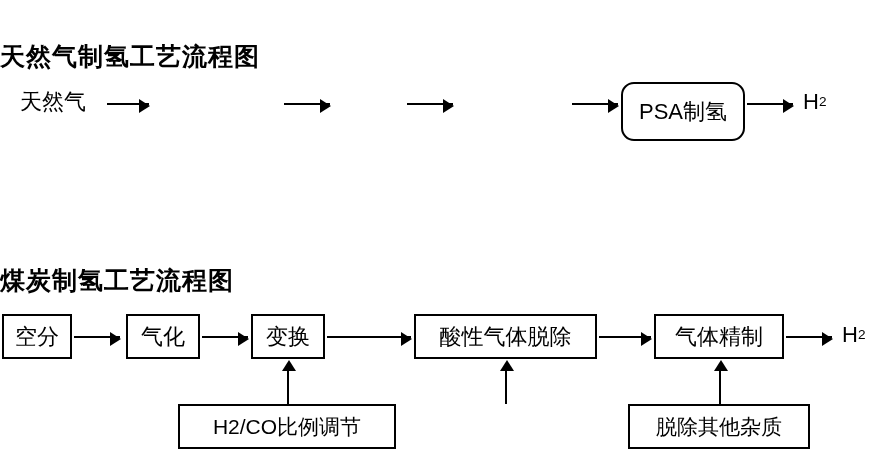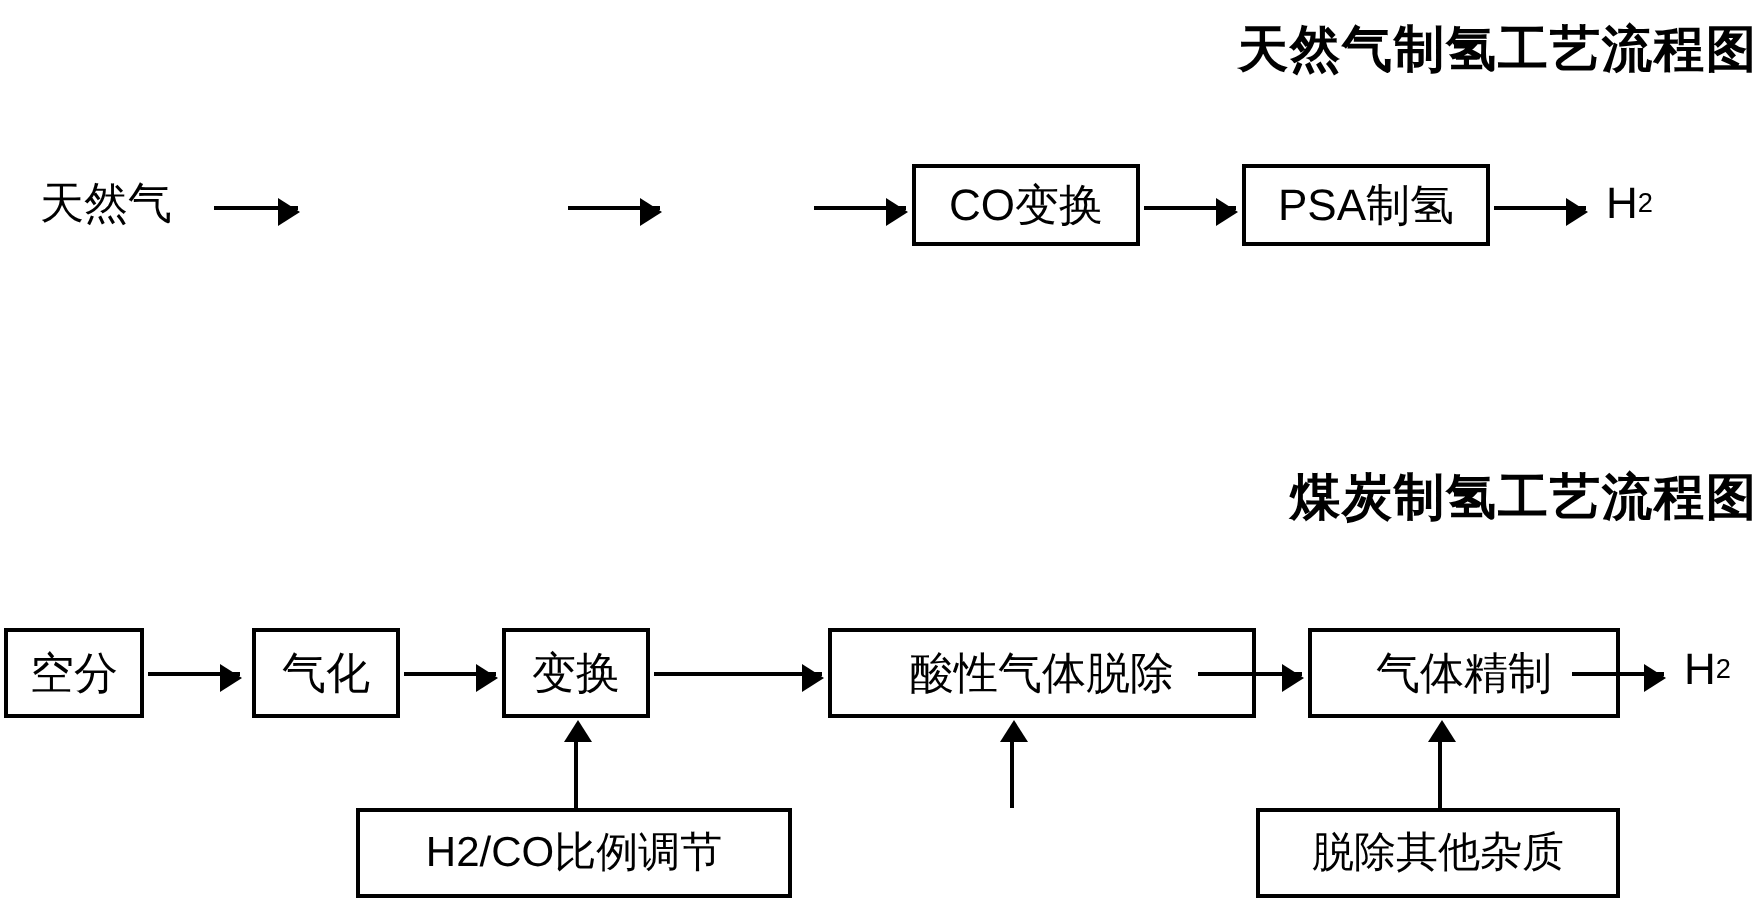--- a/index.html
+++ b/index.html
@@ -15,26 +15,27 @@
     position: relative;
     width: 879px;
     height: 454px;
     background: #ffffff;
     overflow: hidden;
   }
 
   .title {
     position: absolute;
     width: 100%;
-    text-align: right;
+    text-align: left;
     font-size: 25px;
     font-weight: bold;
     letter-spacing: 1px;
     color: #000000;
     white-space: nowrap;
+    margin-top: 32px;
   }
   #title-1 { top: 8px; left: 0; }
   #title-2 { top: 232px; left: 0; }
 
   .box {
     position: absolute;
     box-sizing: border-box;
     border: 2.5px solid #000000;
     background: #ffffff;
     display: flex;
@@ -109,25 +110,24 @@
   <div class="plain-label" id="d1-input" style="left:20px; top:91px;">天然气</div>
 
   <div class="arrow-h" style="left:107px; top:103px; width:42px;"></div>
 
 
   <div class="arrow-h" style="left:284px; top:103px; width:46px;"></div>
 
 
   <div class="arrow-h" style="left:407px; top:103px; width:46px;"></div>
 
-  <div class="box" style="left:456px; top:82px; width:114px; height:41px;">CO变换</div>
 
   <div class="arrow-h" style="left:572px; top:103px; width:46px;"></div>
 
-  <div class="box" style="left:621px; top:82px; width:124px; height:41px;">PSA制氢</div>
+  <div class="box" style="left:621px; top:82px; width:124px; height:59px;border-radius:13px;">PSA制氢</div>
 
   <div class="arrow-h" style="left:747px; top:103px; width:46px;"></div>
 
   <div class="plain-label" style="left:803px; top:91px;">
     <span>H</span>
       <sub>2</sub>
   </div>
 
   <div class="title" id="title-2">煤炭制氢工艺流程图</div>
 
@@ -136,25 +136,25 @@
   <div class="arrow-h" style="left:74px; top:336px; width:46px;"></div>
 
   <div class="box" style="left:126px; top:314px; width:74px; height:45px;">气化</div>
 
   <div class="arrow-h" style="left:202px; top:336px; width:46px;"></div>
 
   <div class="box" style="left:251px; top:314px; width:74px; height:45px;font-family:Liberation Serif, serif;">变换</div>
 
   <div class="arrow-h" style="left:327px; top:336px; width:84px;"></div>
 
-  <div class="box" style="left:414px; top:314px; width:214px; height:45px;">酸性气体脱除</div>
+  <div class="box" style="left:414px; top:314px; width:183px; height:45px;">酸性气体脱除</div>
 
   <div class="arrow-h" style="left:599px; top:336px; width:52px;"></div>
 
-  <div class="box" style="left:654px; top:314px; width:156px; height:45px;">气体精制</div>
+  <div class="box" style="left:654px; top:314px; width:130px; height:45px;">气体精制</div>
 
   <div class="arrow-h" style="left:786px; top:336px; width:46px;"></div>
 
   <div class="plain-label" style="left:842px; top:324px;">
     <span>H</span>
       <sub>2</sub>
   </div>
 
   <div class="arrow-v" style="left:287px; top:371px; height:33px;"></div>
   <div class="arrow-v" style="left:505px; top:371px; height:33px;"></div>

